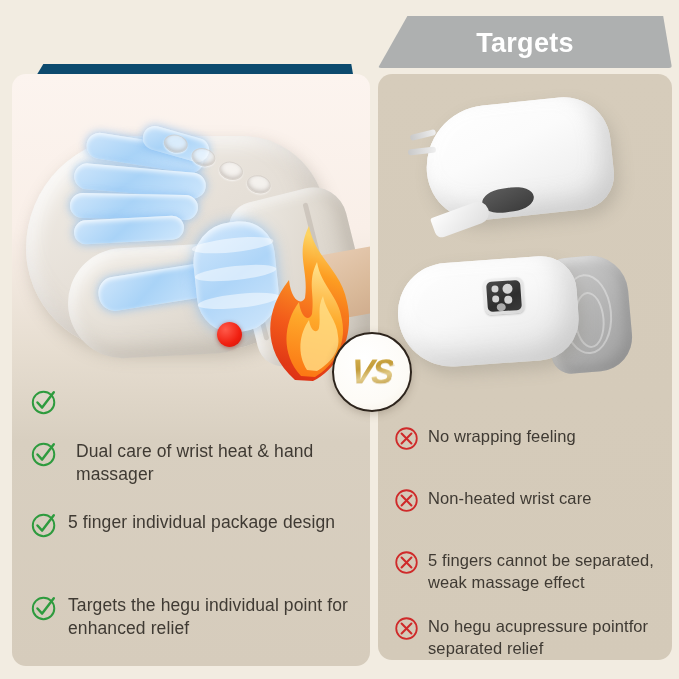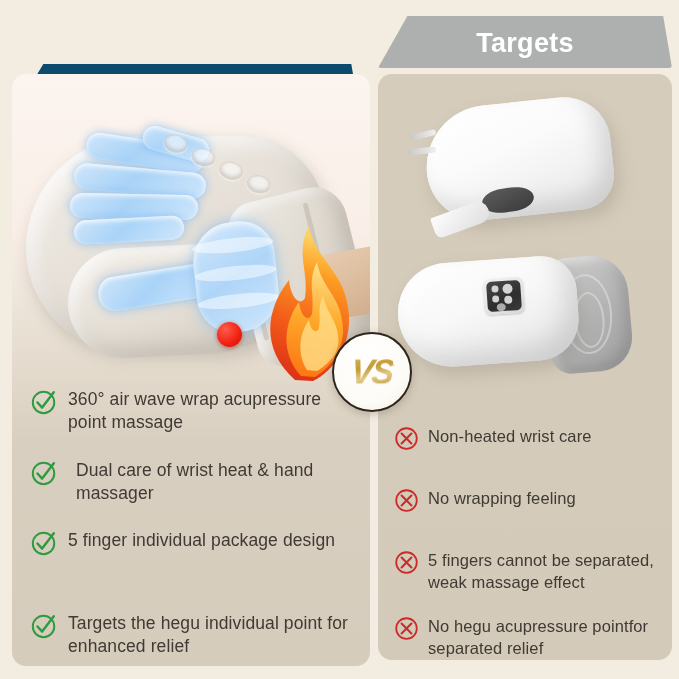--- a/index.html
+++ b/index.html
@@ -320,21 +320,20 @@
       </svg>
     </div>
 
     <div class="features features-ours">
 
       <div class="feat" style="margin-bottom:24px;">
         <svg class="feat-icon" viewBox="0 0 30 30">
           <circle cx="14.5" cy="15.5" r="11.5" fill="none" stroke="#2e9b3e" stroke-width="2.1"></circle>
           <path d="M8 15.5 L13 21 L25.5 4.5" fill="none" stroke="#2e9b3e" stroke-width="2.6" stroke-linecap="round" stroke-linejoin="round"></path>
         </svg>
-        <div class="feat-text">360° air wave wrap acupressure point massage</div>
       </div>
 
       <div class="feat" style="margin-bottom:24px;gap:8px;">
         <svg class="feat-icon" viewBox="0 0 30 30">
           <circle cx="14.5" cy="15.5" r="11.5" fill="none" stroke="#2e9b3e" stroke-width="2.1"></circle>
           <path d="M8 15.5 L13 21 L25.5 4.5" fill="none" stroke="#2e9b3e" stroke-width="2.6" stroke-linecap="round" stroke-linejoin="round"></path>
         </svg>
         <div class="feat-text">Dual care of wrist heat &amp; hand massager</div>
       </div>
 
@@ -391,29 +390,29 @@
 
     </div>
 
     <div class="features features-others">
 
       <div class="feat" style="margin-bottom:37px;">
         <svg class="feat-icon" viewBox="0 0 28 28">
           <circle cx="14" cy="14" r="11.5" fill="none" stroke="#cf2a2a" stroke-width="2"></circle>
           <path d="M8.5 8.5 L19.5 19.5 M19.5 8.5 L8.5 19.5" stroke="#cf2a2a" stroke-width="2.3" stroke-linecap="round"></path>
         </svg>
-        <div class="feat-text">Non-heated wrist care</div>
+        <div class="feat-text">No wrapping feeling</div>
       </div>
 
       <div class="feat" style="margin-bottom:37px;">
         <svg class="feat-icon" viewBox="0 0 28 28">
           <circle cx="14" cy="14" r="11.5" fill="none" stroke="#cf2a2a" stroke-width="2"></circle>
           <path d="M8.5 8.5 L19.5 19.5 M19.5 8.5 L8.5 19.5" stroke="#cf2a2a" stroke-width="2.3" stroke-linecap="round"></path>
         </svg>
-        <div class="feat-text">No wrapping feeling</div>
+        <div class="feat-text">Non-heated wrist care</div>
       </div>
 
       <div class="feat" style="margin-bottom:22px;">
         <svg class="feat-icon" viewBox="0 0 28 28">
           <circle cx="14" cy="14" r="11.5" fill="none" stroke="#cf2a2a" stroke-width="2"></circle>
           <path d="M8.5 8.5 L19.5 19.5 M19.5 8.5 L8.5 19.5" stroke="#cf2a2a" stroke-width="2.3" stroke-linecap="round"></path>
         </svg>
         <div class="feat-text">5 fingers cannot be separated, weak massage effect</div>
       </div>
 

